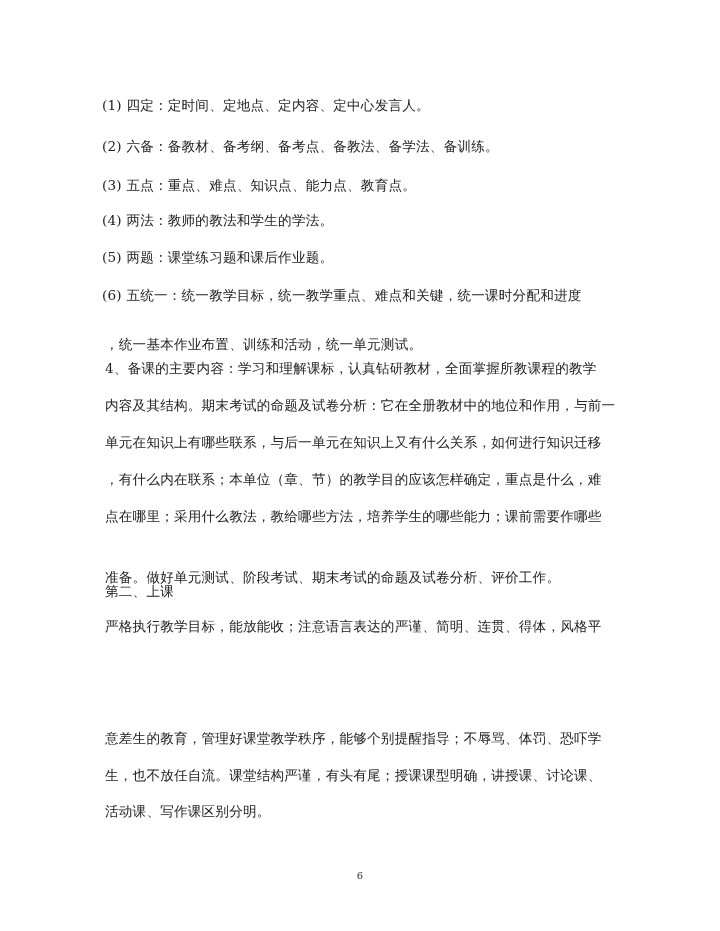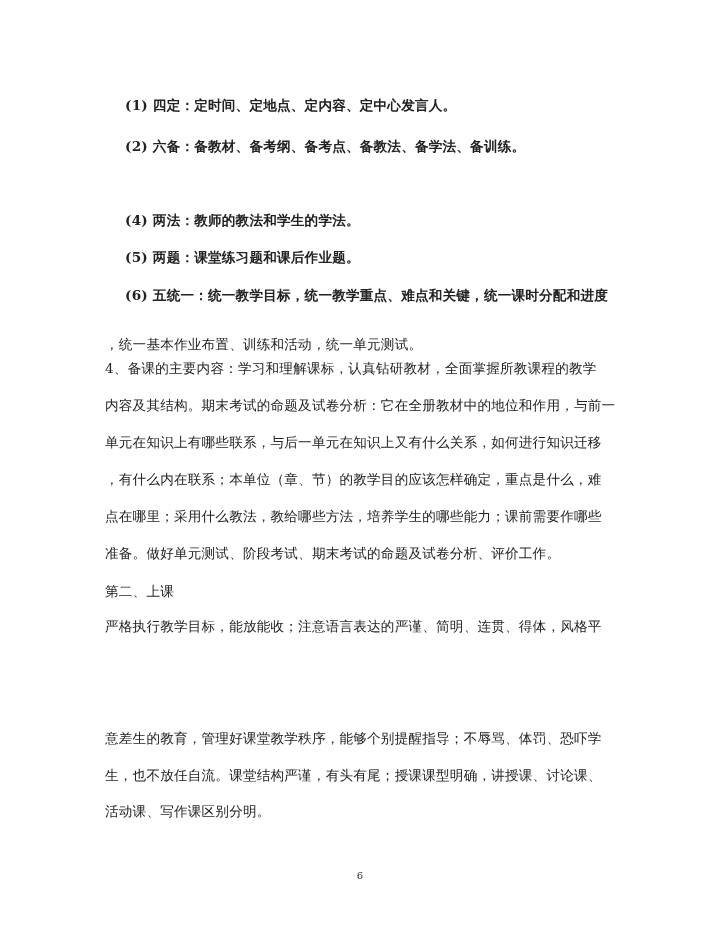--- a/index.html
+++ b/index.html
@@ -7,43 +7,44 @@
     width: 720px; height: 931px; position: relative; overflow: hidden;
     font-family: "DejaVu Serif", "Liberation Serif", serif;
     color: #222222;
   }
   .page { position: absolute; left: 0; top: 0; width: 720px; height: 931px; background: #ffffff; }
   .line {
     position: absolute; left: 105px; width: 540px;
     font-size: 13.6px; line-height: 18px; white-space: nowrap;
     letter-spacing: 0.2px;
   }
-  .indent { left: 125px; font-weight: bold; }
+  .indent { left: 102px; }
   .page-num {
     position: absolute; top: 870px; left: 0; width: 720px; text-align: center;
     font-size: 10px; color: #333333;
   }
 </style>
 </head>
 <body>
 
 <div class="page">
   <div class="line indent" style="top:96px">(1)  四定：定时间、定地点、定内容、定中心发言人。</div>
   <div class="line indent" style="top:137px">(2)  六备：备教材、备考纲、备考点、备教法、备学法、备训练。</div>
+  <div class="line indent" style="top:176px">(3)    五点：重点、难点、知识点、能力点、教育点。</div>
   <div class="line indent" style="top:211px">(4)    两法：教师的教法和学生的学法。</div>
   <div class="line indent" style="top:248px">(5)  两题：课堂练习题和课后作业题。</div>
   <div class="line indent" style="top:286px">(6)  五统一：统一教学目标，统一教学重点、难点和关键，统一课时分配和进度</div>
   <div class="line" style="top:335px">，统一基本作业布置、训练和活动，统一单元测试。</div>
 
   <div class="line" style="top:359px">4、备课的主要内容：学习和理解课标，认真钻研教材，全面掌握所教课程的教学</div>
   <div class="line" style="top:396px">内容及其结构。期末考试的命题及试卷分析：它在全册教材中的地位和作用，与前一</div>
   <div class="line" style="top:433px">单元在知识上有哪些联系，与后一单元在知识上又有什么关系，如何进行知识迁移</div>
   <div class="line" style="top:470px">，有什么内在联系；本单位（章、节）的教学目的应该怎样确定，重点是什么，难</div>
   <div class="line" style="top:507px">点在哪里；采用什么教法，教给哪些方法，培养学生的哪些能力；课前需要作哪些</div>
-  <div class="line" style="top:544px">准备。做好单元测试、阶段考试、期末考试的命题及试卷分析、评价工作。</div>
+  <div class="line" style="top:568px">准备。做好单元测试、阶段考试、期末考试的命题及试卷分析、评价工作。</div>
 
   <div class="line" style="top:582px">第二、上课</div>
 
   <div class="line" style="top:617px">严格执行教学目标，能放能收；注意语言表达的严谨、简明、连贯、得体，风格平</div>
   <div class="line" style="top:729px">意差生的教育，管理好课堂教学秩序，能够个别提醒指导；不辱骂、体罚、恐吓学</div>
   <div class="line" style="top:802px">活动课、写作课区别分明。</div>
   <div class="line" style="top:766px">生，也不放任自流。课堂结构严谨，有头有尾；授课课型明确，讲授课、讨论课、</div>
 
   <div class="page-num">6</div>
 </div>

